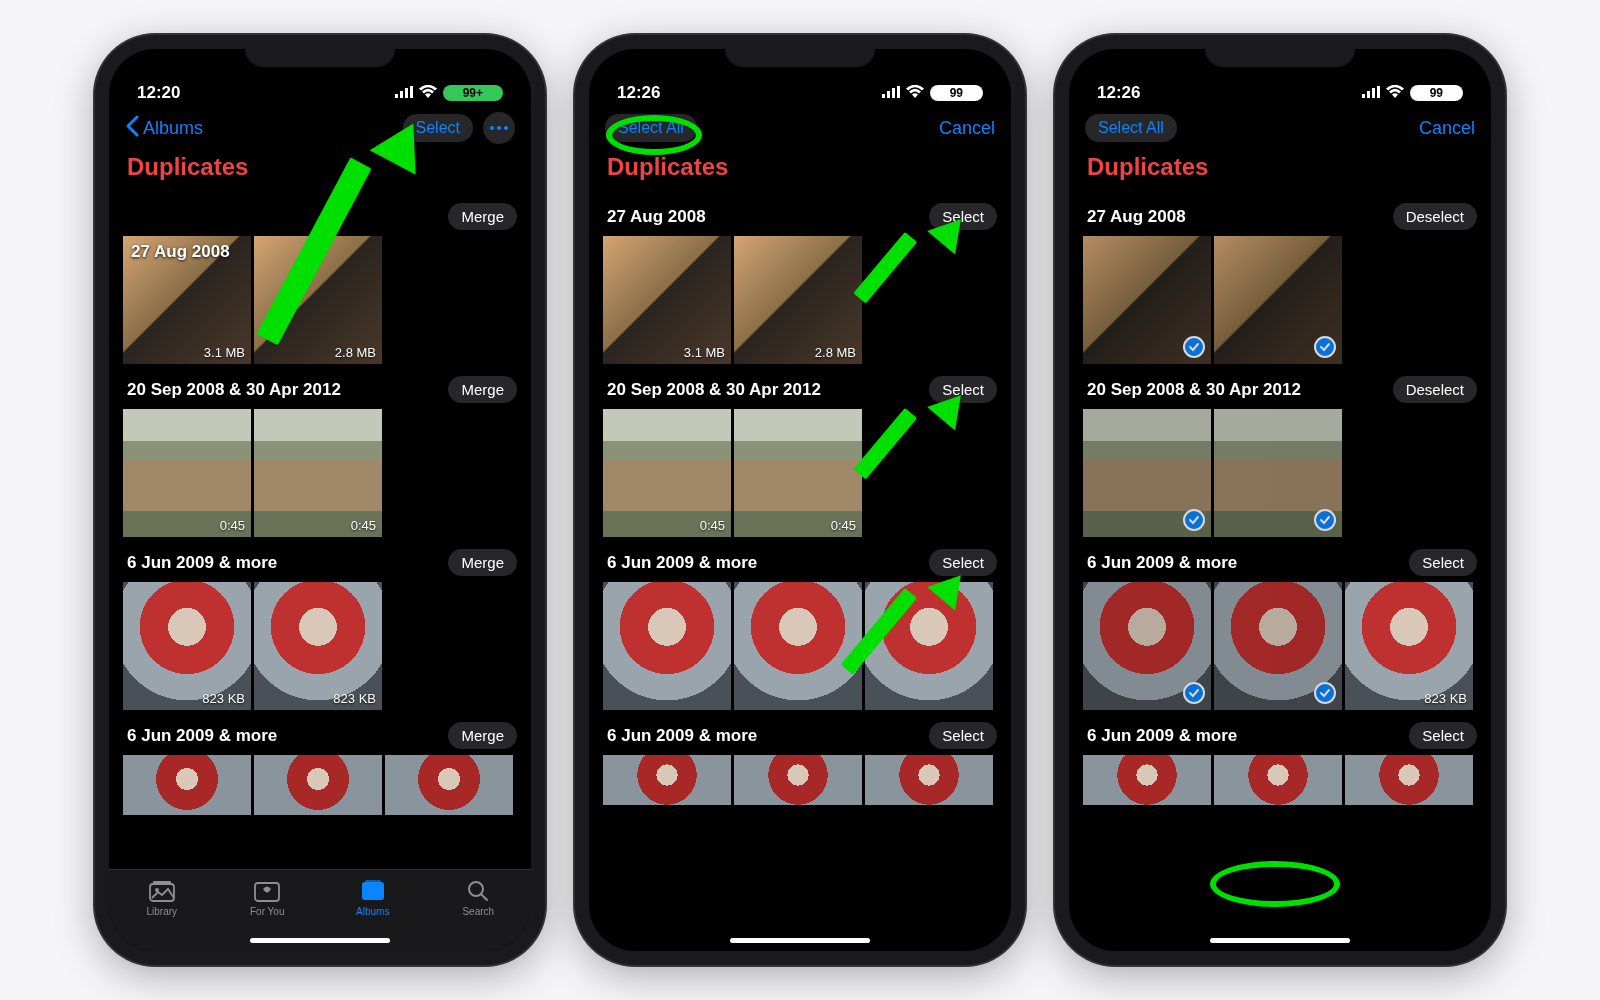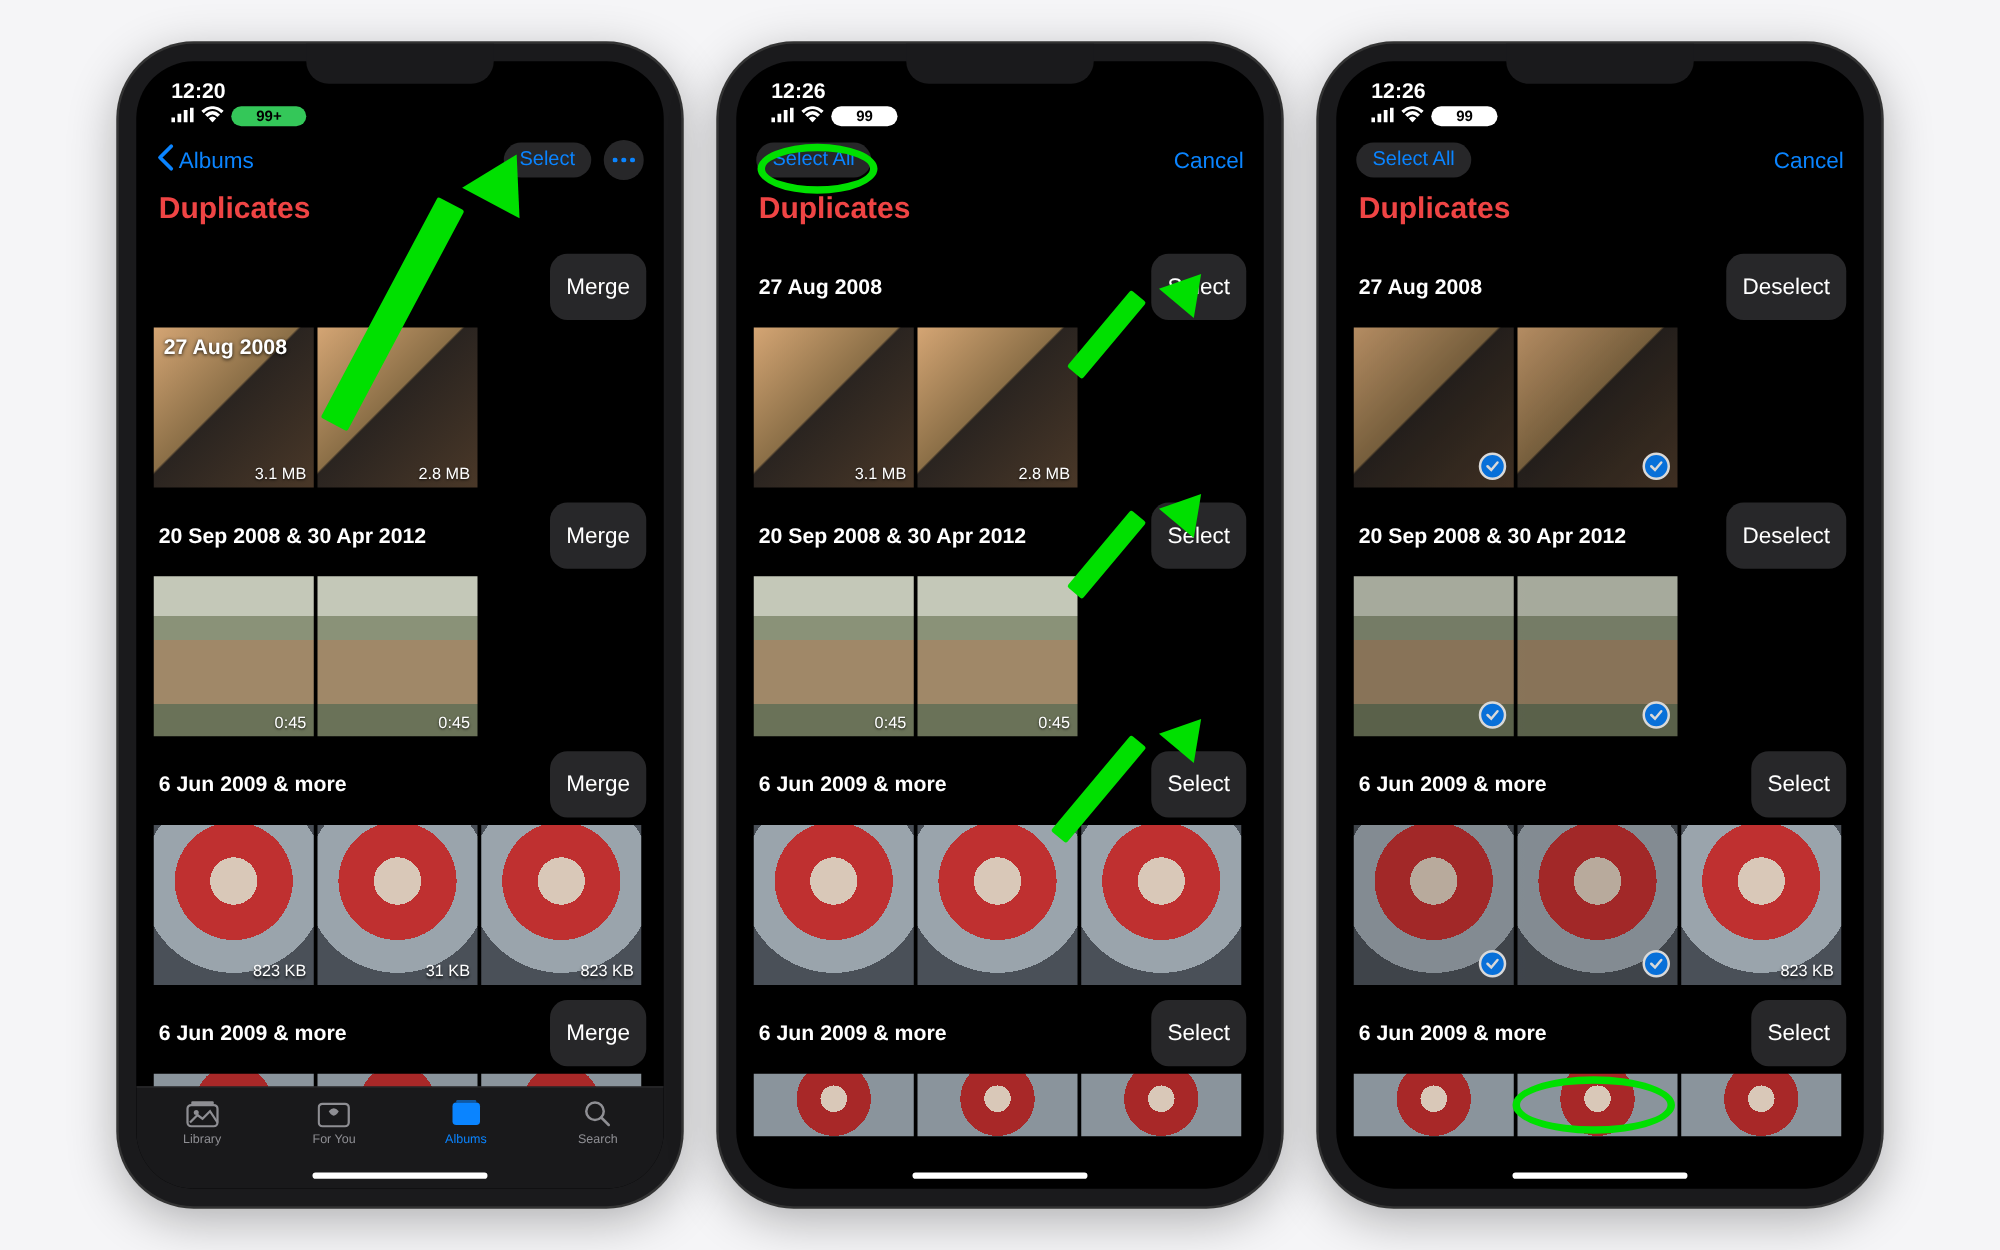--- a/index.html
+++ b/index.html
@@ -40,26 +40,25 @@
     width: 150px; height: 32px;
     background: #1a1a1c;
     border-bottom-left-radius: 18px;
     border-bottom-right-radius: 18px;
     z-index: 10;
   }
   .status-bar {
     height: 54px;
     display: flex;
     justify-content: space-between;
-    align-items: flex-start;
+    align-items: flex-end;
     padding: 14px 28px 0;
     color: #fff;
     font-weight: 600;
     font-size: 17px;
-    flex-direction: column;
   }
   .status-right { display: flex; align-items: center; gap: 6px; }
   .battery-pill {
     display: inline-flex; align-items: center; justify-content: center;
     font-size: 12px; font-weight: 700;
     padding: 1px 20px; border-radius: 8px; min-width: 32px;
   }
   .battery-green { background:#34c759; color:#000; }
   .battery-white { background:#fff; color:#000; }
   .nav-bar {
@@ -77,22 +76,22 @@
     border-radius: 16px;
     padding: 5px 13px;
     font-size: 16px;
     font-weight: 500;
     border:none;
   }
   .pill-dark {
     background: rgba(120,120,128,0.32);
     color:#fff;
     border-radius: 14px;
-    padding: 16px 13px;
-    font-size: 18px;
+    padding: 5px 13px;
+    font-size: 15px;
     border:none;
   }
   .more-btn {
     width:32px; height:32px; border-radius:16px;
     background: rgba(120,120,128,0.32);
     color:#0a84ff; display:flex; align-items:center; justify-content:center;
     font-size:18px; letter-spacing:1px;
     border:none;
   }
   .title {
@@ -256,23 +255,20 @@
       </div>
 
       <div class="group">
         <div class="group-header">
           <span class="group-date">6 Jun 2009 &amp; more</span>
           <button class="pill-dark">Merge</button>
         </div>
         <div class="thumbs">
           <div class="thumb p-red">
               <span class="meta">823 KB</span>
-            </div>
-          <div class="thumb p-red">
-              <span class="meta">31 KB</span>
             </div>
           <div class="thumb p-red">
               <span class="meta">823 KB</span>
             </div>
         </div>
       </div>
 
       <div class="group">
         <div class="group-header">
           <span class="group-date">6 Jun 2009 &amp; more</span>

